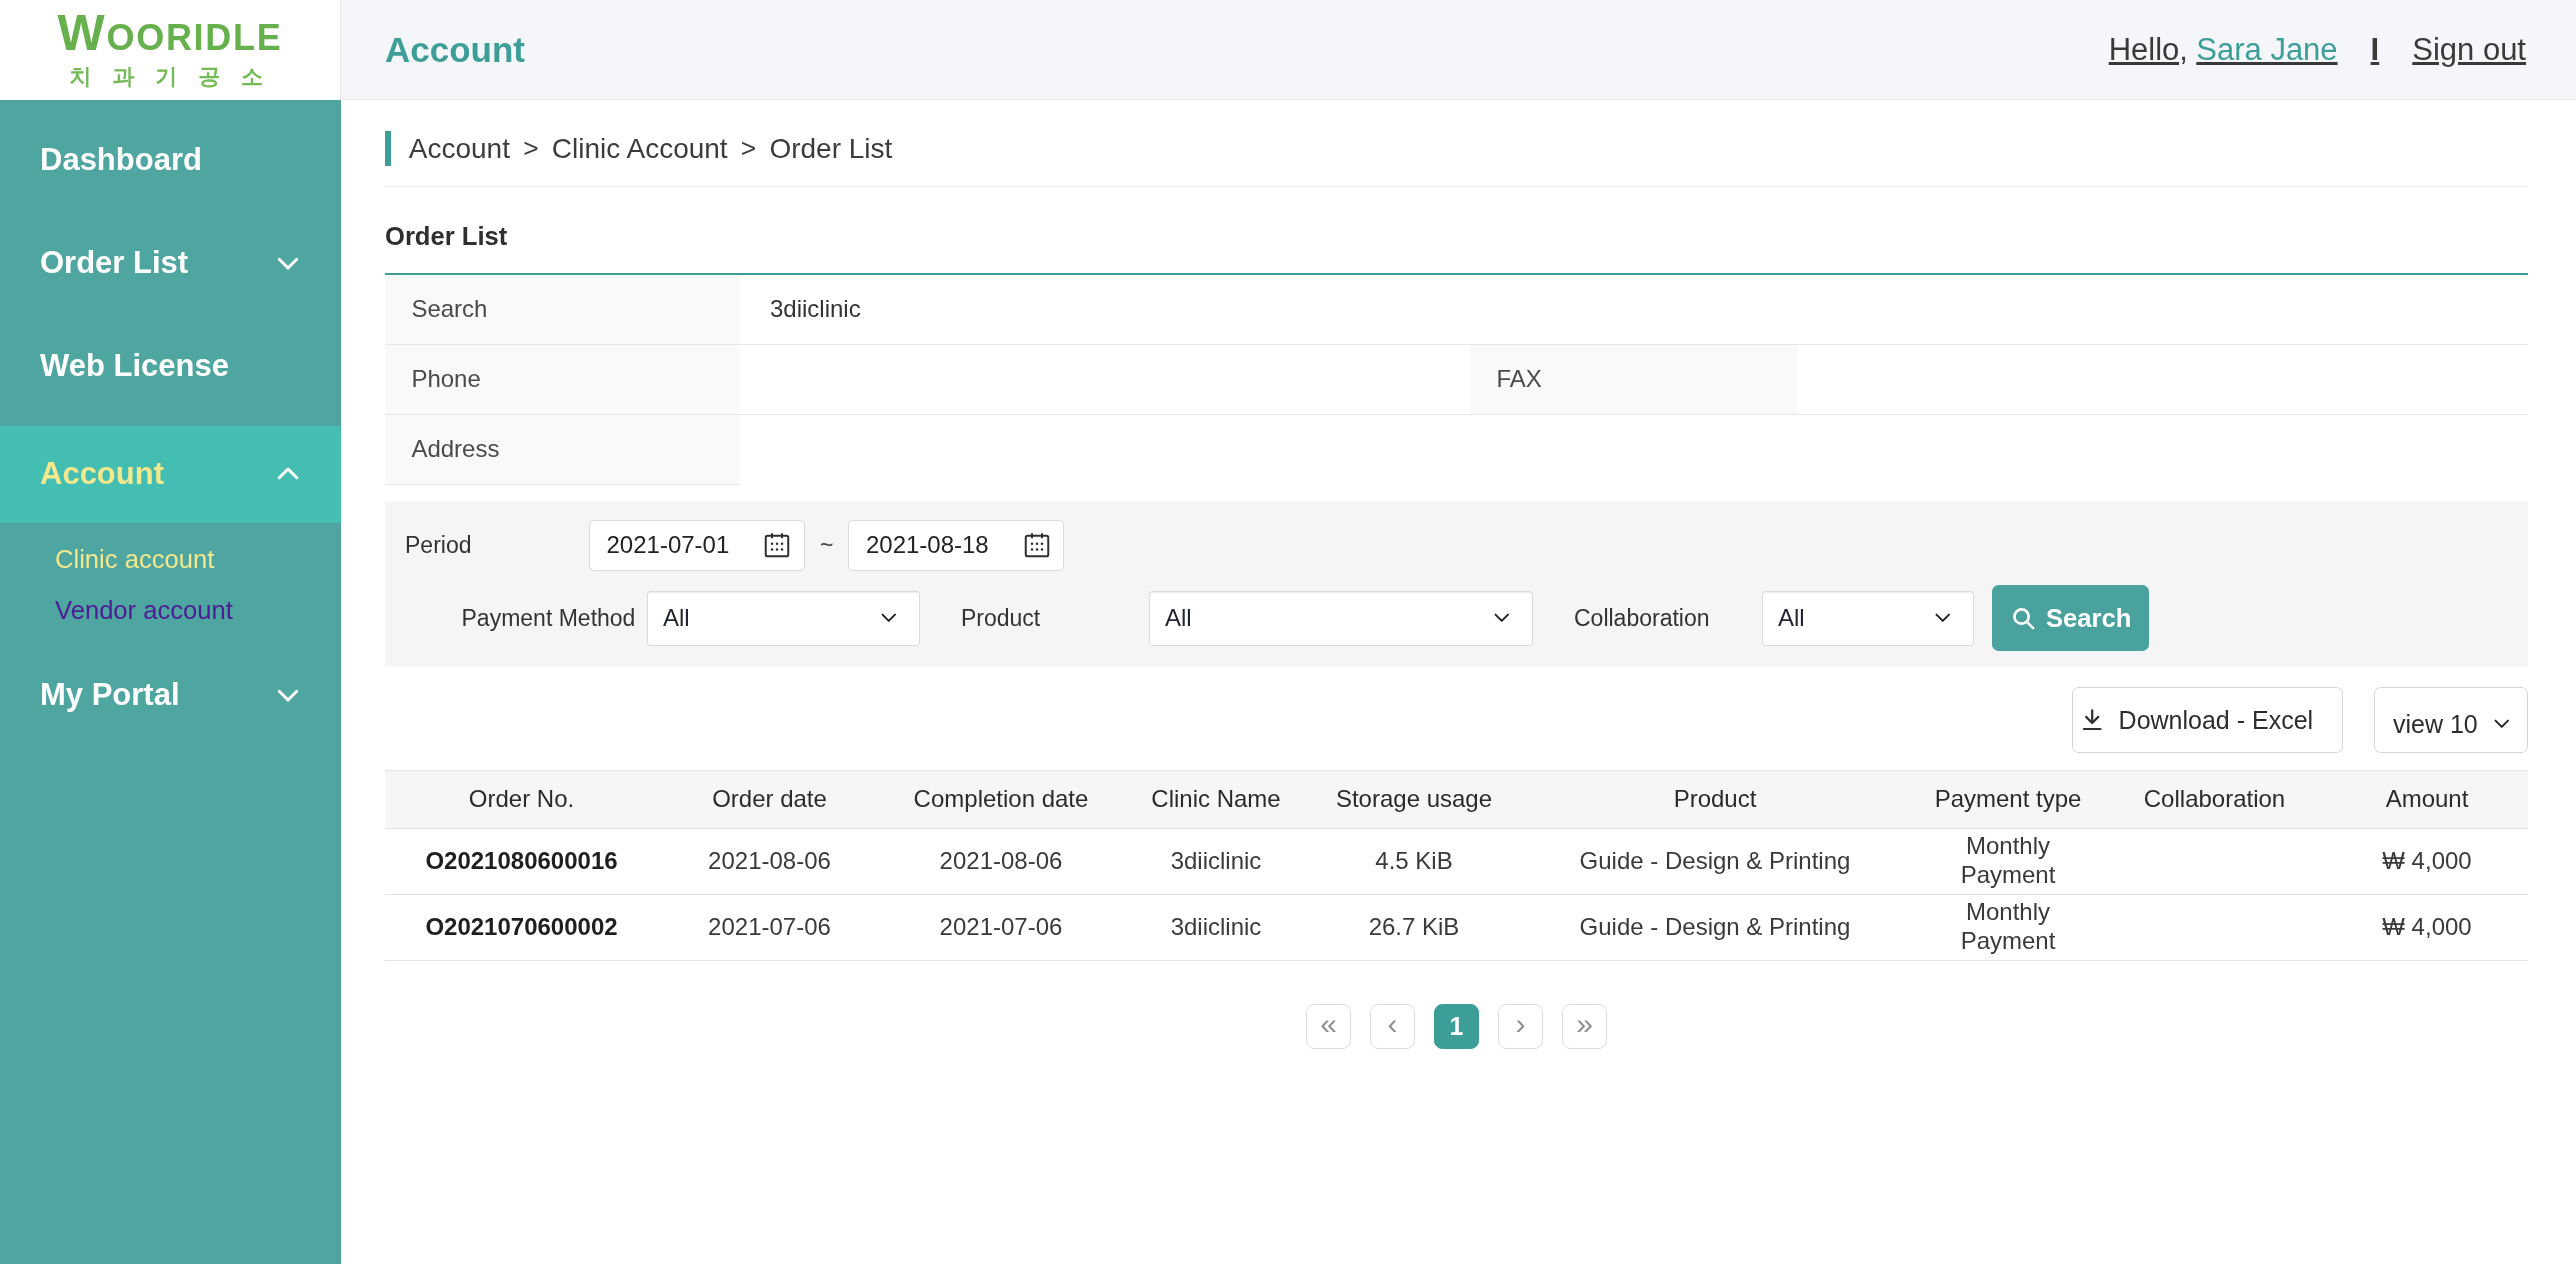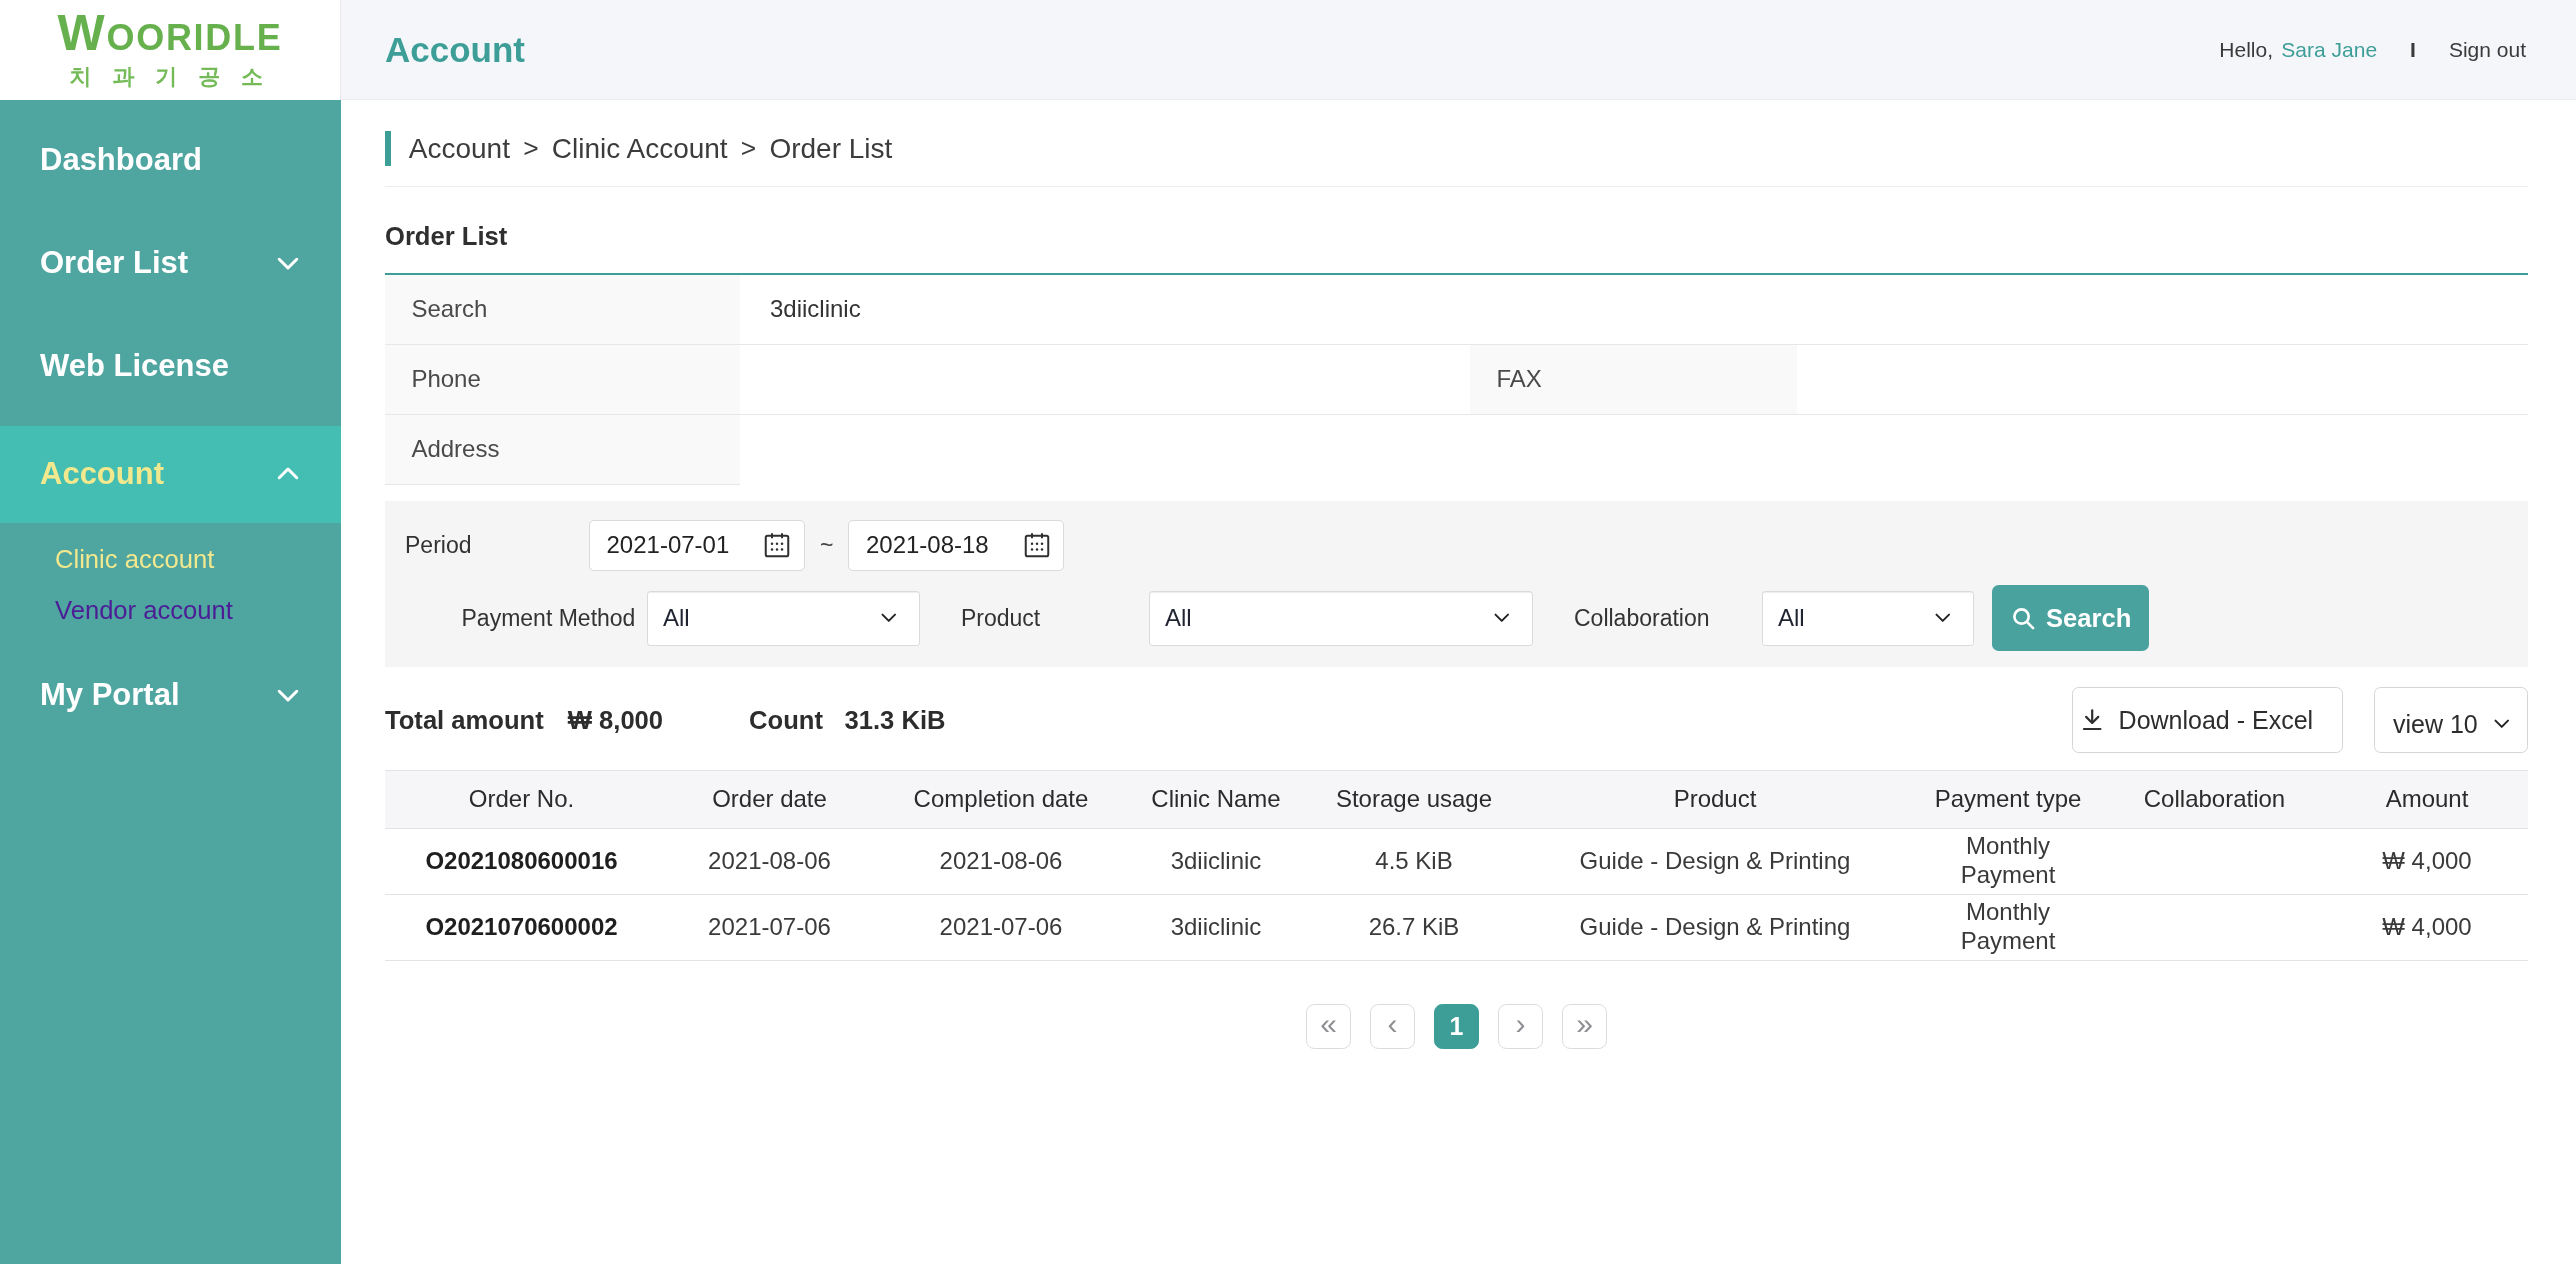--- a/index.html
+++ b/index.html
@@ -20,21 +20,21 @@
   .nav-item.active { background:var(--active-bg,#44bdb3); color:var(--active-text,#f2e88d); height:97px; margin-top:8.3px; }
   .nav-sub { height:51px; display:flex; align-items:center; padding:0 40px 0 55px; color:#4c1d95; font-size:25.6px; cursor:pointer; }
   .nav-sub.first { margin-top:11.6px; }
   .nav-sub.active { color:var(--active-text,#f2e88d); }
   .nav-item.portal { height:91px; margin-top:13.2px; }
   .chev { display:flex; align-items:center; }
   
   .main { flex:1; display:flex; flex-direction:column; }
   .topbar { height:100px; background:#f4f6f9; border-bottom:0.8px solid #e9ebee; display:flex; align-items:center; justify-content:space-between; padding:0 51px 0 44px; }
   .topbar-title { color:var(--accent,#3d9e98); font-size:35px; font-weight:bold; }
-  .user-area { display:flex; align-items:center; font-size:21px; color:#3a3a3a; }
+  .user-area { display:flex; align-items:center; font-size:31px; color:#3a3a3a;text-decoration:underline; }
   .user-name { color:var(--accent,#3d9e98); margin-left:8.3px; cursor:pointer; }
   .user-sep { font-weight:bold; margin:0 33px; }
   .signout { cursor:pointer; }
   .content { padding:0 49px 0 44px; }
   
   .breadcrumb { margin-top:31px; display:flex; align-items:center; padding-bottom:20px; border-bottom:0.8px solid #ececf0; }
   .crumb-bar { width:5.8px; height:35px; background:var(--accent,#3d9e98); margin-right:18px; }
   .crumb { font-size:28px; color:#3c3c3c; cursor:pointer; }
   .crumb-sep { font-size:26.4px; color:#3c3c3c; margin:0 13.2px; }
   
@@ -243,26 +243,20 @@
                 <circle cx="10.5" cy="10.5" r="6.5"></circle>
                 <line x1="15.6" y1="15.6" x2="21" y2="21"></line>
               </svg>
           </span>
           <span>Search</span>
         </button>
       </div>
     </div>
 
     <div class="summary-row">
-      <div class="sum-left">
-        <span>Total amount</span>
-        <span class="sum-val-amount">₩ 8,000</span>
-        <span class="sum-lbl-count">Count</span>
-        <span class="sum-val-count">31.3 KiB</span>
-      </div>
       <div class="sum-right">
         <button class="btn-outline download-btn">
           <span class="chev">
             <svg width="26.4" height="26.4" viewBox="0 0 24 24" fill="none" stroke="#2f2f2f" stroke-width="2" stroke-linecap="round" stroke-linejoin="round">
                 <line x1="12" y1="3" x2="12" y2="14"></line>
                 <polyline points="6.5,9 12,14.5 17.5,9"></polyline>
                 <line x1="4.5" y1="20" x2="19.5" y2="20"></line>
               </svg>
           </span>
           <span>Download - Excel</span>

